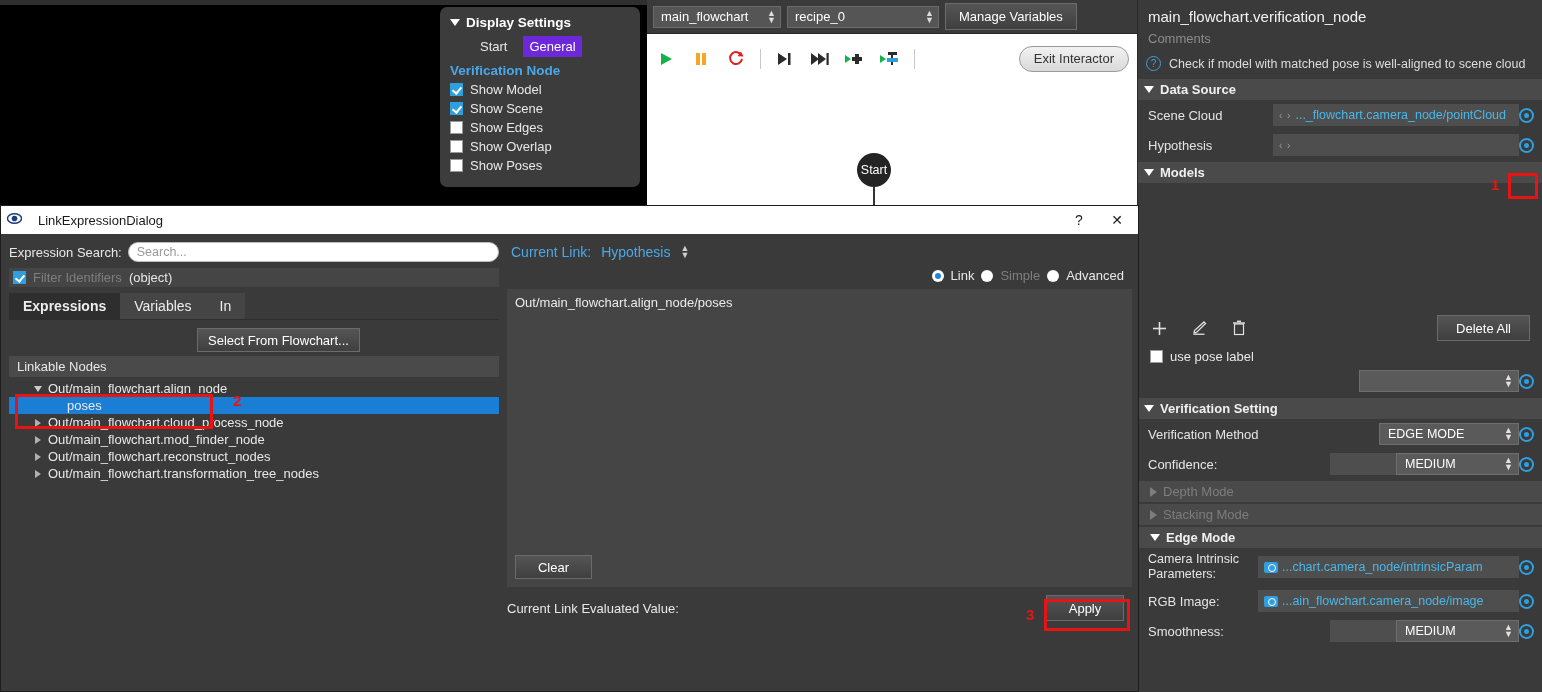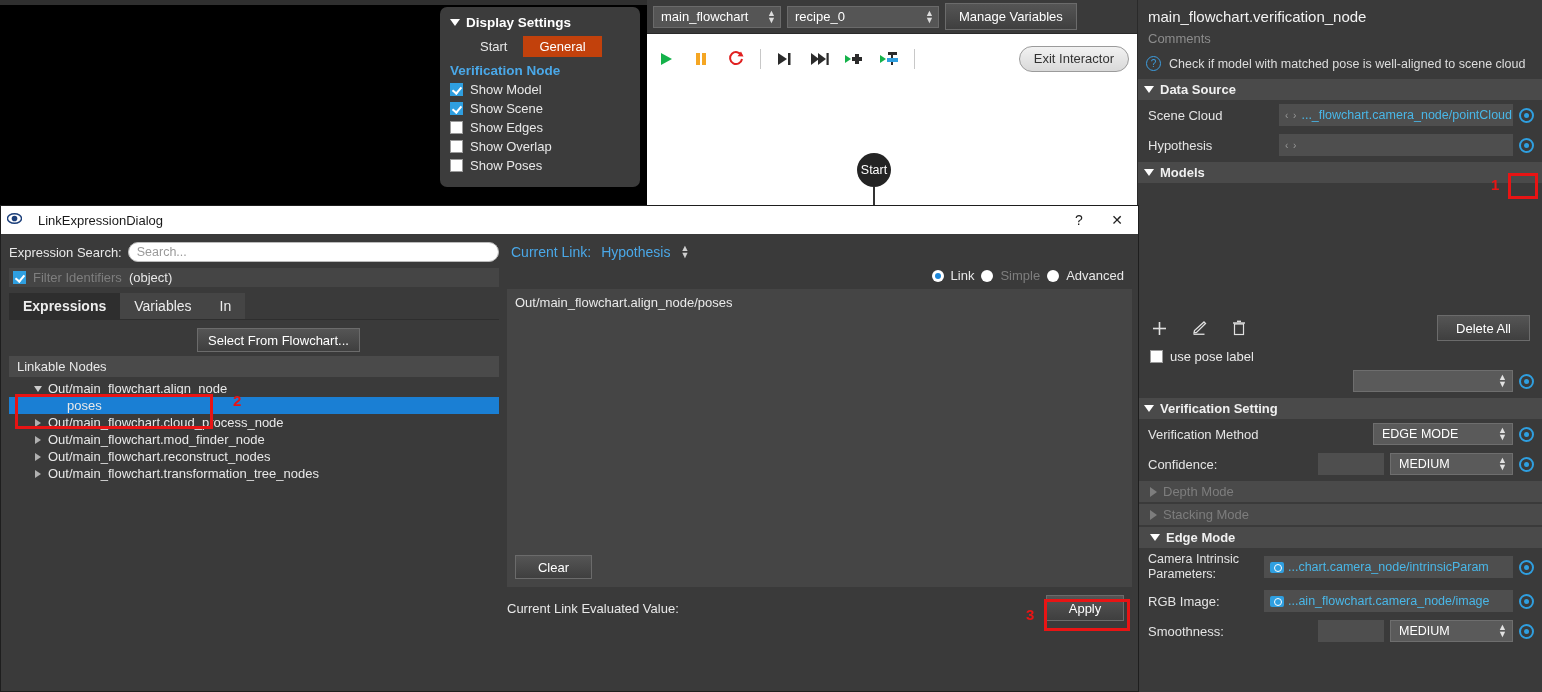--- a/index.html
+++ b/index.html
@@ -18,21 +18,21 @@
   
   #display-settings{
     left:440px; top:7px; width:200px; height:180px;
     background:#3c3c3c; border-radius:7px; padding:8px 10px;
   }
   .ds-title{ font-size:13.5px; font-weight:bold; color:#fff; display:flex; align-items:center; gap:6px; }
   .tri-down{ width:0;height:0;border-left:5px solid transparent;border-right:5px solid transparent;border-top:7px solid #fff; }
   .tri-right{ width:0;height:0;border-top:5px solid transparent;border-bottom:5px solid transparent;border-left:7px solid #fff; }
   .ds-tabs{ display:flex; margin-top:6px; margin-left:14px; }
   .ds-tab{ padding:3px 16px; font-size:13px; color:#e8e8e8; }
-  .ds-tab.active{ background:#c2410c; color:#fff; padding:3px 16px; }
+  .ds-tab.active{ background:#6d28d9; color:#fff; padding:3px 6px; }
   .ds-node{ color:#4aa8e8; font-weight:bold; font-size:13.5px; margin-top:6px; }
   .cbrow{ display:flex; align-items:center; gap:7px; margin-top:4px; font-size:13px; }
   .cb{ width:13px;height:13px;background:#fff;border:1px solid #9a9a9a; flex:0 0 auto; }
   .cb.on{ background:#2f9fe0; border-color:#2f9fe0; position:relative; }
   .cb.on:after{ content:""; position:absolute; left:3px; top:1px; width:4px;height:7px;
      border:solid #fff; border-width:0 2px 2px 0; transform:rotate(40deg); }
 
   
   #fc-topbar{ left:647px; top:0; width:490px; height:34px; background:#3a3a3a; border-bottom:1px solid #2a2a2a;
      display:flex; align-items:center; padding:0 6px; gap:6px;}
@@ -61,21 +61,21 @@
   #rp-title{ padding:8px 10px 2px; font-size:15px; color:#f2f2f2; }
   #rp-comments{ padding:4px 10px 0; font-size:13px; color:#8c8c8c; }
   #rp-hint{ display:flex; align-items:center; gap:8px; padding:10px 8px 6px; font-size:12.5px; color:#ddd;
      white-space:nowrap; overflow:hidden; }
   .qmark{ width:15px;height:15px;border:1.5px solid #3d9ee0; border-radius:50%; color:#3d9ee0;
      font-size:10px; display:flex;align-items:center;justify-content:center; flex:0 0 auto; }
   .section{ background:#4a4a4a; padding:3px 6px; font-size:13px; font-weight:bold; color:#f0f0f0;
      display:flex;align-items:center;gap:6px; margin-top:2px;}
   .section.dim{ color:#7d7d7d; font-weight:normal;}
   .section.dim .tri-right{ border-left-color:#7d7d7d; }
-  .row{ display:flex; align-items:center; padding:4px 8px 4px 10px; gap:6px; font-size:13px; }
+  .row{ display:flex; align-items:center; padding:4px 8px 4px 10px; gap:0; font-size:13px; }
   .row .lbl{ flex:0 0 auto; color:#e4e4e4; }
   .linkfield{ background:#4e4e4e; height:22px; display:flex; align-items:center;
      padding:0 6px; color:#49b7e8; font-size:12.5px; gap:4px; overflow:hidden; white-space:nowrap; }
   .chev{ color:#9a9a9a; font-size:10px; letter-spacing:1px; }
   .camicon{ width:14px;height:11px; background:#2f9fe0; border-radius:2px; position:relative; flex:0 0 auto;}
   .camicon:after{ content:""; position:absolute; left:4px; top:2.5px; width:6px;height:6px;
      border:1.5px solid #fff; border-radius:50%; }
   .targetbtn{ width:15px;height:15px;border:2px solid #2f9fe0;border-radius:50%; flex:0 0 auto;
      display:flex;align-items:center;justify-content:center; }
   .targetbtn:after{ content:""; width:5px;height:5px;background:#2f9fe0;border-radius:50%; }

